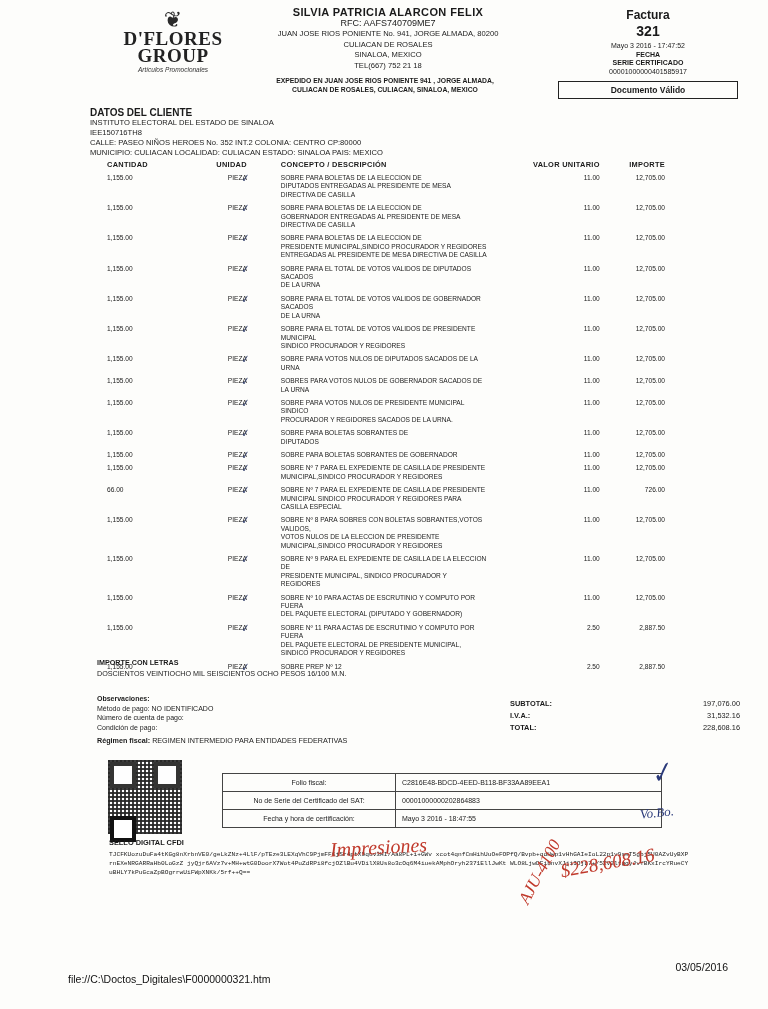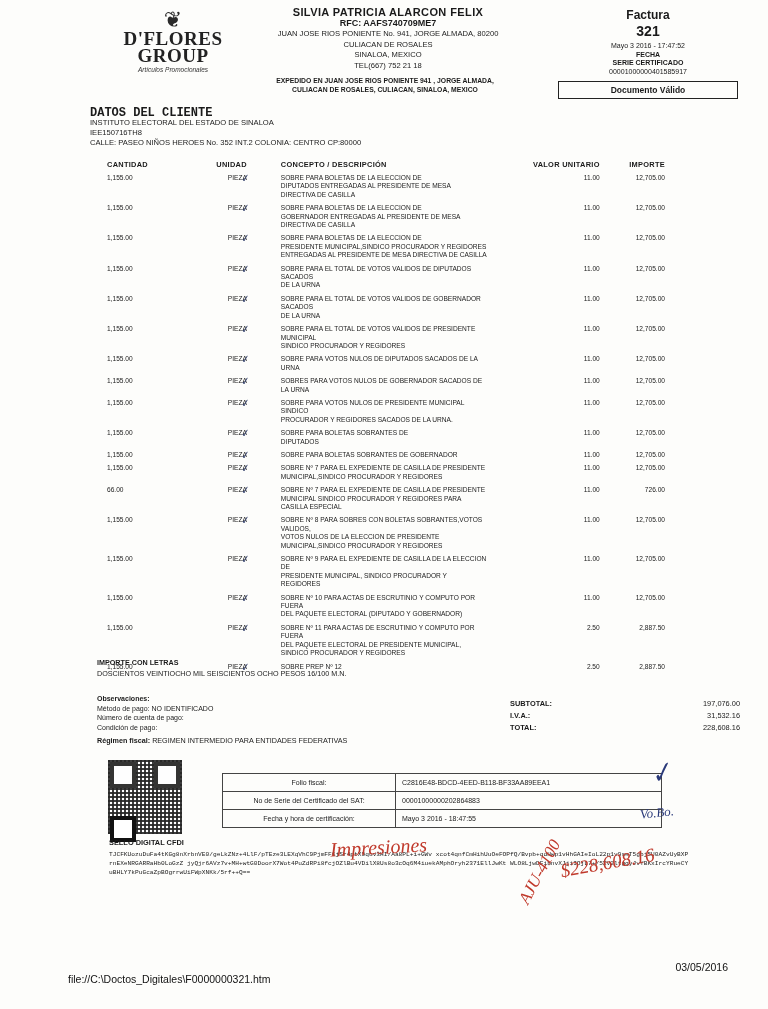--- a/index.html
+++ b/index.html
@@ -61,21 +61,21 @@
     text-align: center;
     line-height: 9.5px;
   }
   .emisor .nombre {
     font-size: 11px;
     font-weight: bold;
     letter-spacing: 0.4px;
   }
   .emisor .rfc {
     font-size: 9px;
-    font-weight: bold;
+    font-weight: normal;
     margin-top: 1px;
   }
   .emisor .dir {
     font-size: 7.6px;
     margin-top: 1px;
   }
   .expedido {
     position: absolute;
     left: 210px;
     top: 76px;
@@ -116,21 +116,21 @@
   }
   
   .cliente {
     position: absolute;
     left: 90px;
     top: 108px;
     width: 520px;
     font-size: 7.6px;
     line-height: 10px;
   }
-  .cliente .tit { font-weight: bold; font-size: 12px; font-family: Liberation Mono, monospace; }
+  .cliente .tit { font-weight: bold; font-size: 10px; }
   
   .tabla {
     position: absolute;
     left: 95px;
     top: 160px;
     width: 570px;
   }
   .thead {
     display: flex;
     font-size: 7.4px;
@@ -345,20 +345,21 @@
       </div>
       <div class="doc-valido">Documento Válido</div>
     </div>
   </div>
 
   <div class="cliente">
     <div class="tit">DATOS DEL CLIENTE</div>
     <div>INSTITUTO ELECTORAL DEL ESTADO DE SINALOA</div>
     <div>IEE150716TH8</div>
     <div>CALLE: PASEO NIÑOS HEROES No. 352 INT.2 COLONIA: CENTRO CP:80000</div>
+    <div>MUNICIPIO: CULIACAN LOCALIDAD: CULIACAN ESTADO: SINALOA PAIS: MEXICO</div>
   </div>
 
   <div class="tabla">
     <div class="thead">
       <div class="c-cant">CANTIDAD</div>
       <div class="c-uni">UNIDAD</div>
       <div class="c-con">CONCEPTO / DESCRIPCIÓN</div>
       <div class="c-val">VALOR UNITARIO</div>
       <div class="c-imp">IMPORTE</div>
     </div>

